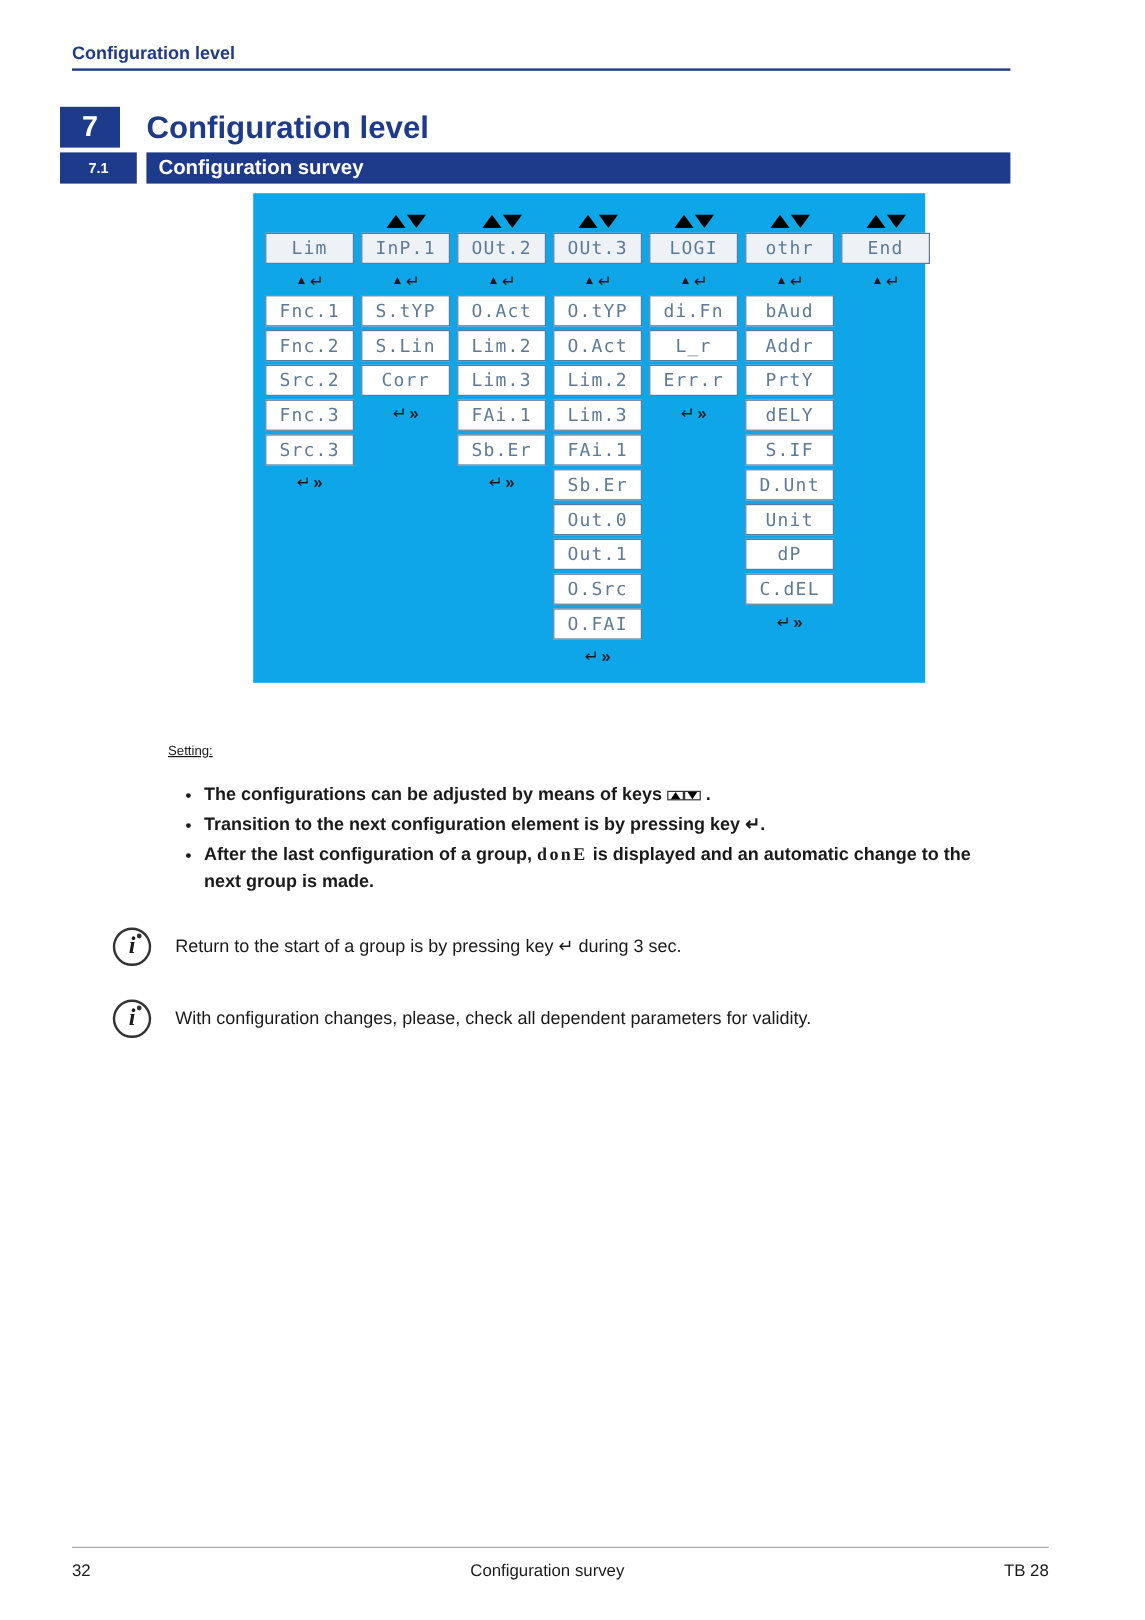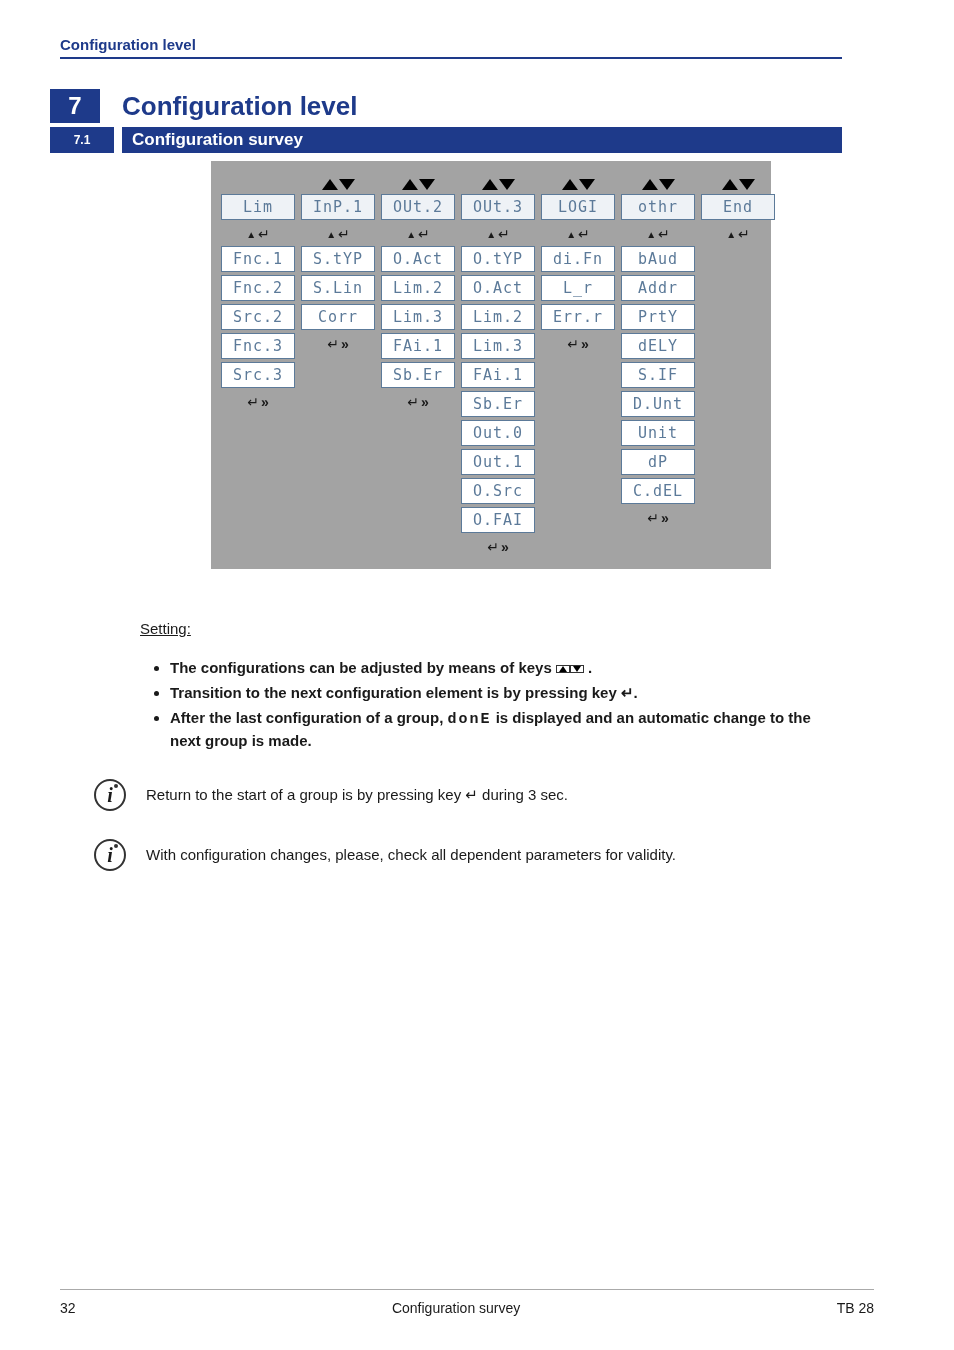--- a/index.html
+++ b/index.html
@@ -8,38 +8,38 @@
   .running-head { color: #1e3a8a; font-weight: bold; font-size: 15px; border-bottom: 2px solid #1e3a8a; padding-bottom: 4px; margin-bottom: 30px; }
   .chapter-row { display: flex; align-items: stretch; margin-bottom: 4px; }
   .num-box { background: #1e3a8a; color: #fff; font-weight: bold; display: flex; align-items: center; justify-content: center; }
   .num-box.big { width: 50px; height: 34px; font-size: 24px; margin-left: -10px; }
   .chapter-title { color: #1e3a8a; font-size: 26px; font-weight: bold; padding-left: 22px; align-self: center; }
   .sub-row { display: flex; align-items: stretch; margin-bottom: 8px; }
   .num-box.small { width: 64px; height: 26px; font-size: 12px; margin-left: -10px; }
   .sub-title-bar { background: #1e3a8a; color: #fff; font-weight: bold; font-size: 17px; flex: 1; display: flex; align-items: center; padding-left: 10px; margin-left: 8px; }
   .body { margin-left: 80px; font-size: 15px; line-height: 1.35; }
   .intro { margin: 10px 0 16px 0; }
-  .diagram-wrap { background: #a3a3a3; padding: 18px 10px 10px 10px; margin: 0 auto 50px auto; width: 560px; position: relative; }
+  .diagram-wrap { background: #0ea5e9; padding: 18px 10px 10px 10px; margin: 0 auto 50px auto; width: 560px; position: relative; }
   .cols { display: flex; gap: 6px; }
   .col { display: flex; flex-direction: column; align-items: center; }
   .updown { display:flex; gap:1px; margin-bottom:4px;}
   .tri-up, .tri-down { width:0;height:0;border-left:8px solid transparent;border-right:8px solid transparent; }
   .tri-up { border-bottom:11px solid #000; }
   .tri-down { border-top:11px solid #000; }
   .seg-box { font-family: monospace; border: 1.5px solid #5c7a99; background:#fff; color:#5c7a99; width: 74px; height: 26px; display:flex; align-items:center; justify-content:center; font-size:15px; letter-spacing:1px; margin-bottom:3px;}
   .seg-box.head { background:#eef2f6; }
   .ret-row { display:flex; align-items:center; gap:2px; font-size:14px; margin:2px 0;}
-  .setting-head { text-decoration: underline; margin: 0 0 18px 0; font-size:15px;}
+  .setting-head { text-decoration: underline; margin: 0 0 18px 0; font-size:11px;}
   ul.bullets { list-style: disc; padding-left: 30px; font-weight:bold; }
   ul.bullets li { margin-bottom: 4px; line-height:1.4;}
   .key-box { display:inline-flex; border:1px solid #333; padding:0 2px; font-size:11px; vertical-align:middle; gap:1px;}
   .key-box .t { width:0;height:0;border-left:4px solid transparent;border-right:4px solid transparent; display:inline-block;}
   .key-box .tup { border-bottom:6px solid #000;}
   .key-box .tdn { border-top:6px solid #000;}
-  .seg-inline { font-family: Liberation Mono, monospace; letter-spacing:2px; }
+  .seg-inline { font-family: Liberation Serif, serif; letter-spacing:2px; }
   .info-row { display:flex; align-items:center; gap:20px; margin-top:28px; margin-left:-46px;}
   .info-icon { width:32px; height:32px; border:2px solid #333; border-radius:50%; display:flex; align-items:center; justify-content:center; font-family: Georgia, serif; font-style:italic; font-weight:bold; font-size:20px; position:relative;}
   .info-icon::after { content:""; position:absolute; width:4px;height:4px;background:#333;border-radius:50%; top:3px; right:6px;}
   .info-text { font-weight:normal; font-size:15px; flex:1;}
   .footer { position:absolute; bottom:34px; left:60px; right:60px; display:flex; justify-content:space-between; font-size:14px; border-top:0; padding-top:6px;}
   .footer-line { position:absolute; bottom:60px; left:60px; right:60px; border-top:1px solid #aaa;}
 </style>
 </head>
 <body>
 <div class="page">

